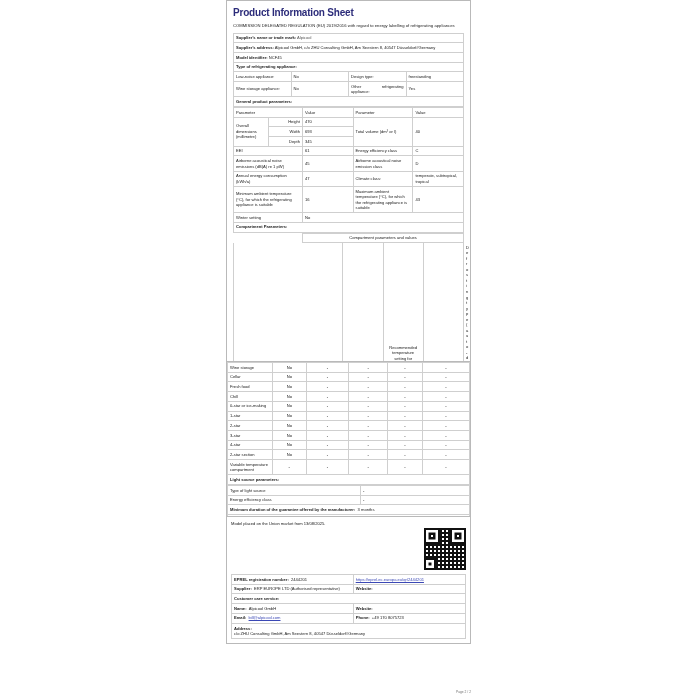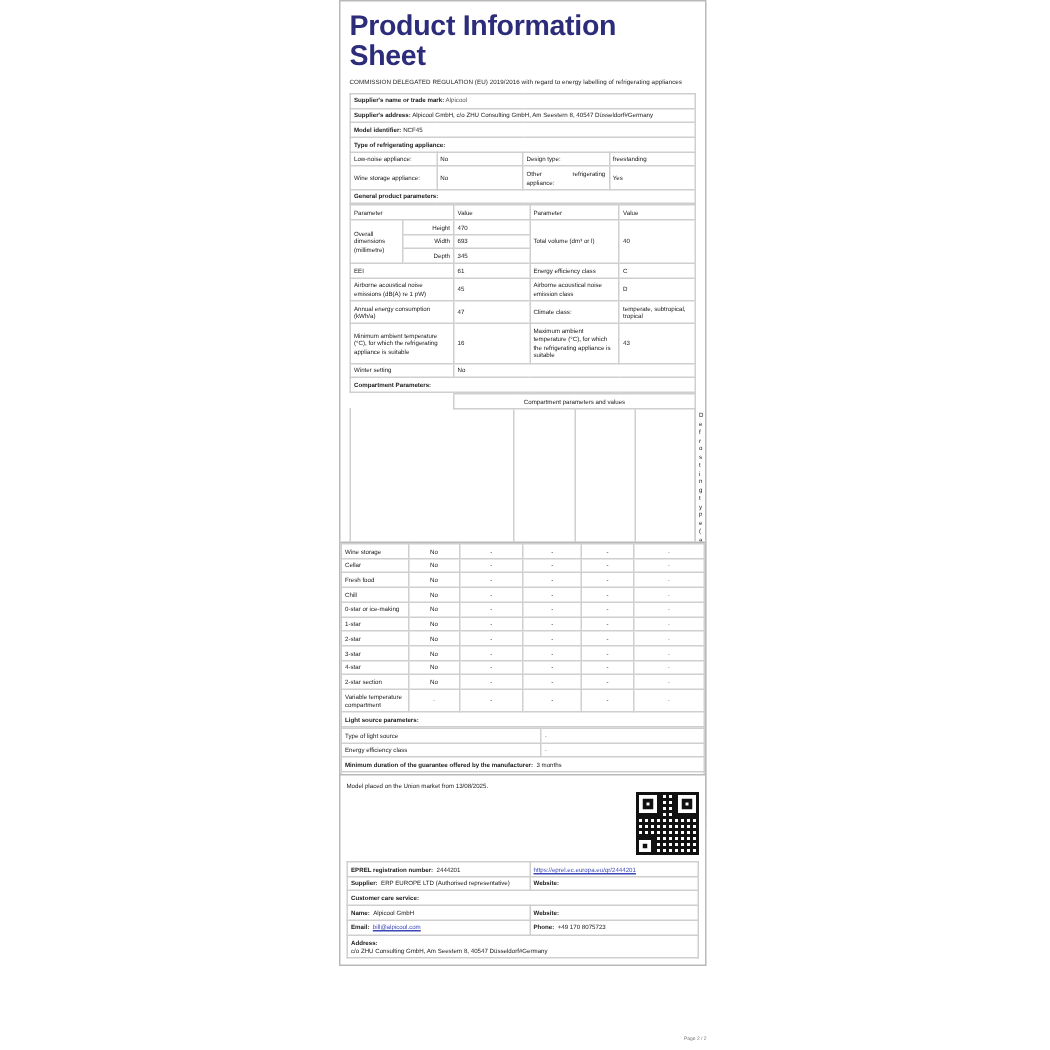--- a/index.html
+++ b/index.html
@@ -24,21 +24,21 @@
     border: 1px solid #b9b9b9;
   }
   #sheet-page1 { top: 0px; }
   #sheet-page2 { top: 361px; }
   #sheet-page3 { top: 516px; }
 
   .inner { padding: 5px 6px 4px 6px; }
 
   .doc-title {
     color: #2c2c7a;
-    font-size: 19px;
+    font-size: 10px;
     font-weight: bold;
     letter-spacing: -0.2px;
     margin: 2px 0 4px 0;
     line-height: 1.05;
   }
   .doc-sub {
     font-size: 4.15px;
     color: #1a1a1a;
     line-height: 1.45;
     margin-bottom: 4px;

